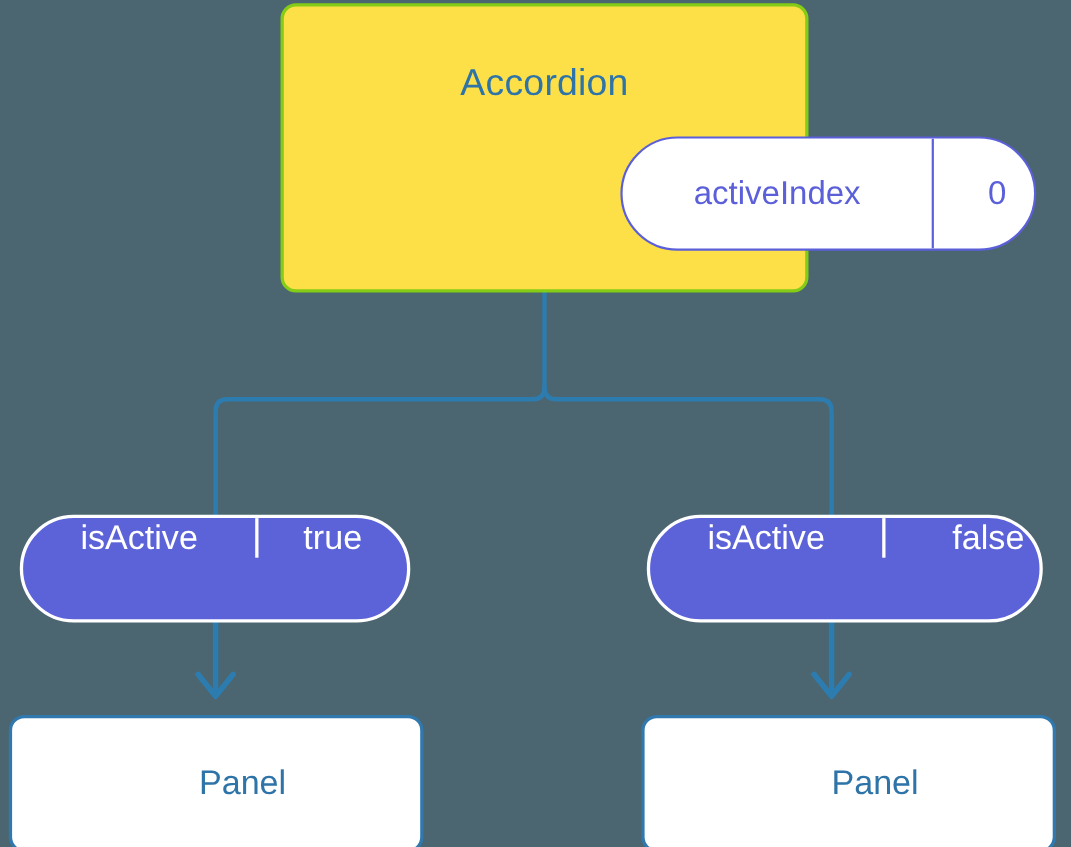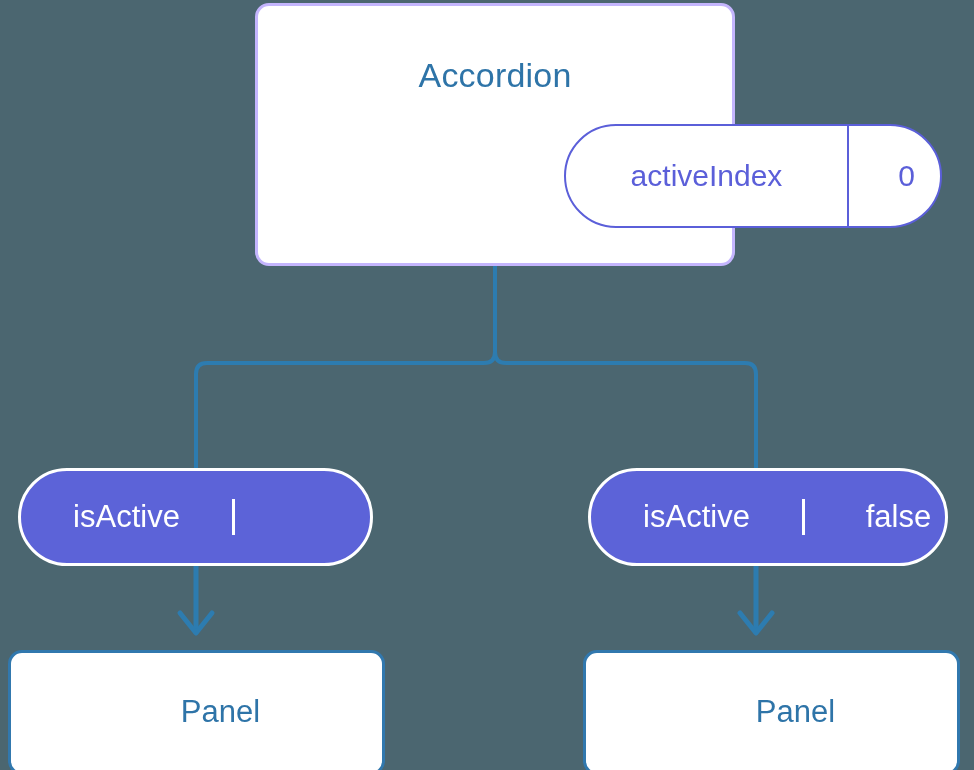--- a/index.html
+++ b/index.html
@@ -23,22 +23,22 @@
     position: absolute;
     left: 0;
     top: 0;
     width: 974px;
     height: 770px;
     pointer-events: none;
   }
   
   .card {
     position: absolute;
-    background: #ffffff;
-    border: 3px solid #c4b5fd;
+    background: #fde047;
+    border: 3px solid #84cc16;
     border-radius: 14px;
     box-sizing: border-box;
   }
   #root-card {
     left: 255px;
     top: 3px;
     width: 480px;
     height: 263px;
   }
   .card-title {
@@ -81,21 +81,21 @@
     flex: 0 0 281px;
     border-right: 2px solid #5b5fd9;
   }
   .pill-outline .pill-value {
     flex: 1 1 auto;
   }
   
   .pill-filled {
     position: absolute;
     display: flex;
-    align-items: center;
+    align-items: flex-start;
     background: #5c63d8;
     border: 3px solid #ffffff;
     border-radius: 999px;
     box-sizing: border-box;
     overflow: hidden;
     height: 98px;
   }
   #pill-isactive-true {
     left: 18px;
     top: 468px;
@@ -169,20 +169,21 @@
     <div class="card-title">Accordion</div>
 
     <div class="pill-outline" id="prop-activeindex">
       <div class="pill-key">activeIndex</div>
       <div class="pill-value">0</div>
     </div>
   </div>
 
   <div class="pill-filled" id="pill-isactive-true">
     <div class="pill-key">isActive</div>
+    <div class="pill-value">true</div>
   </div>
 
   <div class="pill-filled" id="pill-isactive-false">
     <div class="pill-key">isActive</div>
     <div class="pill-value">false</div>
   </div>
 
   <div class="panel-card" id="panel-left">
     <div class="panel-label">Panel</div>
   </div>

